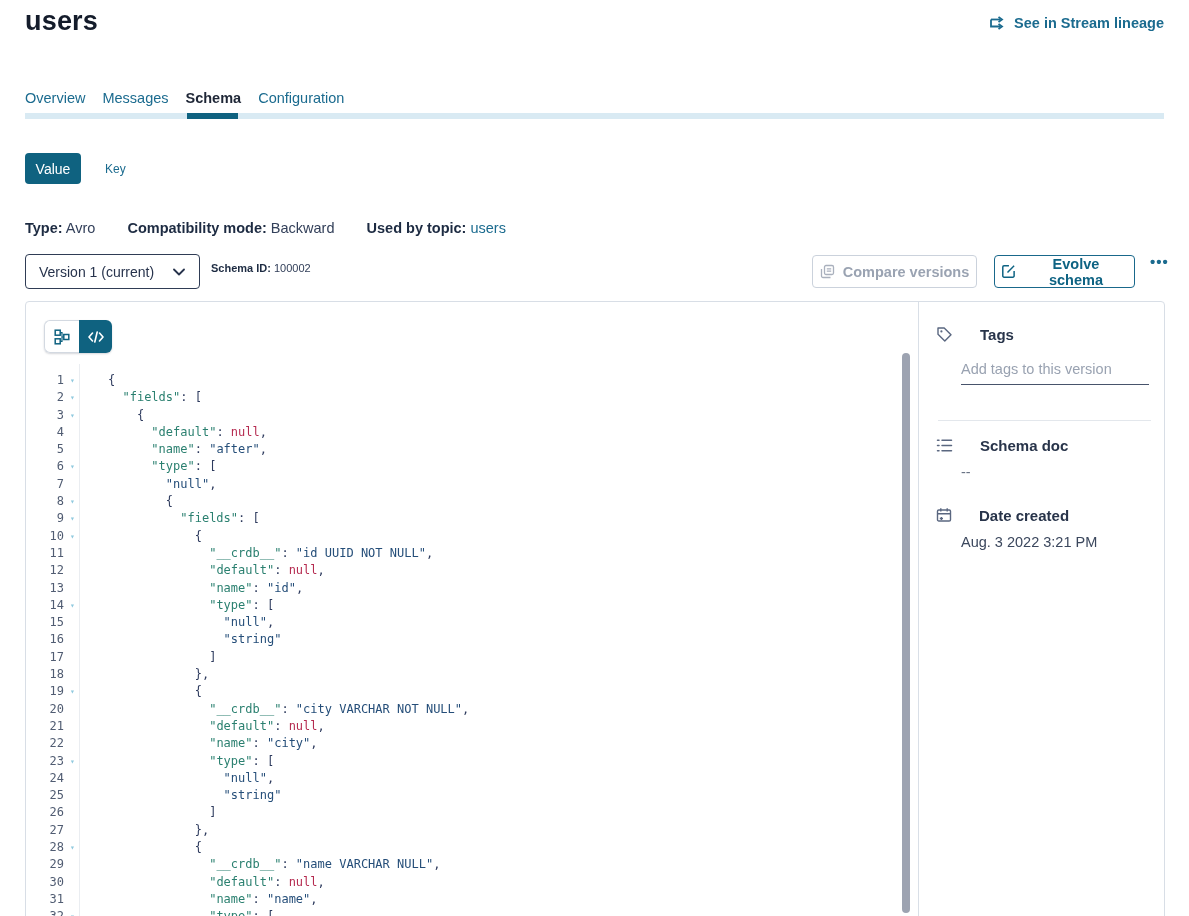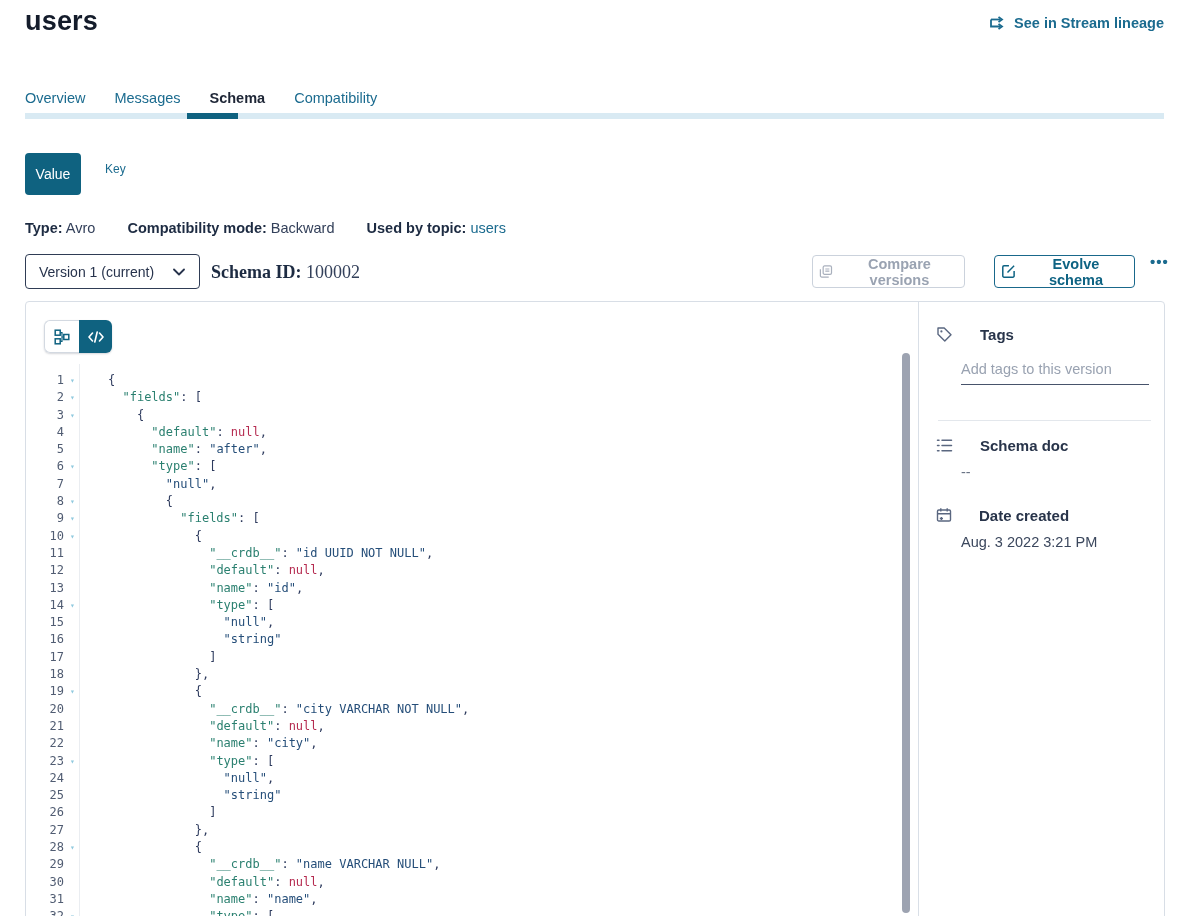--- a/index.html
+++ b/index.html
@@ -8,44 +8,44 @@
     background:#ffffff;color:#1E2B42;
     font-family:"Liberation Sans",sans-serif;
     -webkit-font-smoothing:antialiased;
   }
   .abs{position:absolute;}
   
   #page-title{left:25px;top:6px;margin:0;font-size:27px;font-weight:700;color:#141C2B;letter-spacing:.2px;}
   #lineage-link{right:25px;top:15px;display:flex;align-items:center;gap:7px;
     color:var(--accent,#1B6B8F);font-size:14.5px;font-weight:700;cursor:pointer;text-decoration:none;text-align:center;}
   
-  #tabs{left:25px;top:90px;display:flex;gap:29px;font-size:14.5px;}
+  #tabs{left:25px;top:90px;display:flex;gap:17px;font-size:14.5px;}
   .tab{color:var(--accent,#1B6B8F);cursor:pointer;padding-bottom:4px;}
   .tab.active{color:#1E2636;font-weight:700;}
   #tab-track{left:25px;top:113px;width:1139px;height:6px;background:var(--tab-track,#D9EAF3);}
   #tab-indicator{left:162px;top:0;width:51px;height:6px;background:var(--accent-dark,#0F6280);}
   
-  #value-btn{left:25px;top:153px;width:56px;height:42px;background:var(--accent-dark,#0F6280);
+  #value-btn{left:25px;top:153px;width:56px;height:31px;background:var(--accent-dark,#0F6280);
     color:#fff;border:none;border-radius:4px;font-size:14px;font-family:inherit;cursor:pointer;}
   #key-btn{left:99px;top:153px;height:31px;line-height:31px;background:none;border:none;
     color:var(--accent,#1B6B8F);font-size:12px;font-family:inherit;cursor:pointer;}
   
   #meta-row{left:25px;top:220px;font-size:14.5px;color:#33405A;}
   #meta-row b{color:#1D2B42;}
   #meta-row .grp{margin-right:28px;}
   #topic-link{color:var(--accent,#1B6B8F);cursor:pointer;text-decoration:none;}
   
   #version-select{left:25px;top:254px;width:175px;height:35px;box-sizing:border-box;
     border:1px solid #2F3C55;border-radius:4px;background:#fff;display:flex;align-items:center;
     justify-content:space-between;padding:0 14px 0 13px;font-size:14px;color:#27334C;cursor:pointer;}
-  #schema-id{left:211px;top:262px;font-size:18px;color:#33405A;font-family:Liberation Serif, serif;}
+  #schema-id{left:211px;top:262px;font-size:11px;color:#33405A;}
   #schema-id b{color:#1D2B42;}
   .btn{box-sizing:border-box;height:33px;border-radius:4px;background:#fff;display:flex;
     align-items:center;justify-content:center;gap:8px;font-size:14.5px;font-family:inherit;cursor:pointer;}
-  #compare-btn{left:812px;top:255px;width:153px;border:1px solid #CBD2DC;color:var(--disabled,#9AA3B2);font-weight:600;}
+  #compare-btn{left:812px;top:255px;width:165px;border:1px solid #CBD2DC;color:var(--disabled,#9AA3B2);font-weight:600;}
   #evolve-btn{left:994px;top:255px;width:141px;border:1px solid #19688B;color:#0E6383;font-weight:700;}
   #more-btn{left:1144px;top:252px;background:none;border:none;color:var(--accent,#1B6B8F);
     font-size:15px;font-weight:700;letter-spacing:1px;cursor:pointer;}
   
   #card{left:25px;top:301px;width:1140px;height:660px;box-sizing:border-box;
     border:1px solid #D8DEE6;border-radius:4px;background:#fff;}
   #view-toggle{left:18px;top:18px;display:flex;height:33px;border-radius:6px;
     box-shadow:0 1px 2px rgba(20,30,50,.18);}
   #tree-view-btn{width:34px;border:1px solid #D3D9E1;border-right:none;border-radius:6px 0 0 6px;
     background:#fff;display:flex;align-items:center;justify-content:center;cursor:pointer;}
@@ -88,21 +88,21 @@
     <path d="M1 3.5 V10.5 H10.5"></path>
       <path d="M8.5 8 L12 10.5 L8.5 13" fill="none"></path>
   </svg>
   <span>See in Stream lineage</span>
 </a>
 
 <div id="tabs" class="abs">
   <div class="tab">Overview</div>
   <div class="tab">Messages</div>
   <div class="tab active">Schema</div>
-  <div class="tab">Compatibility</div>
+  <div class="tab">Configuration</div>
 </div>
 <div id="tab-track" class="abs">
   <div id="tab-indicator" class="abs"></div>
 </div>
 
 <button id="value-btn" class="abs">Value</button>
 <button id="key-btn" class="abs">Key</button>
 
 <div id="meta-row" class="abs">
   <span class="grp"><b>Type:</b>

